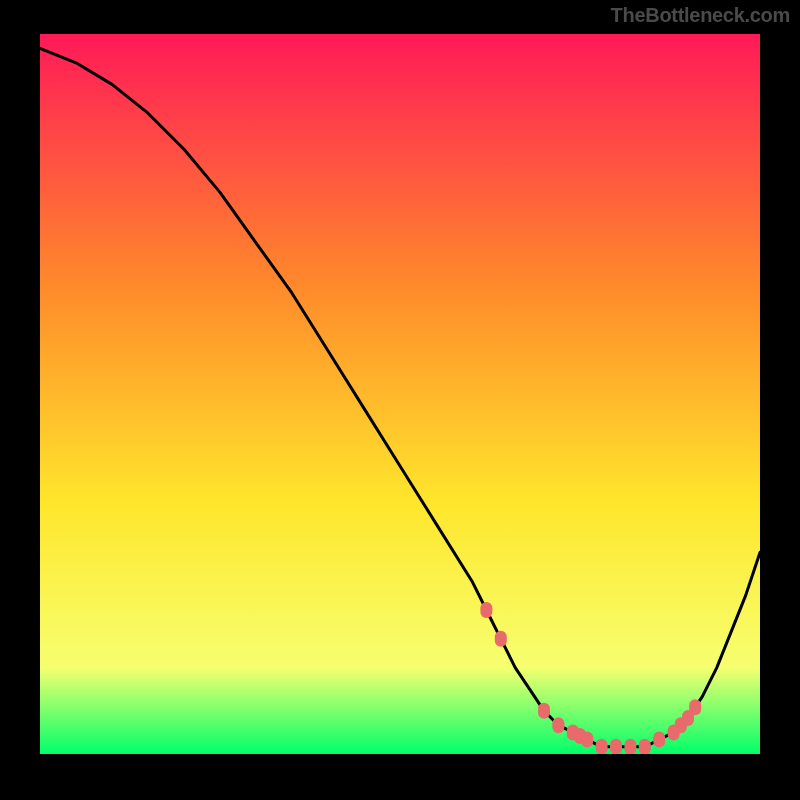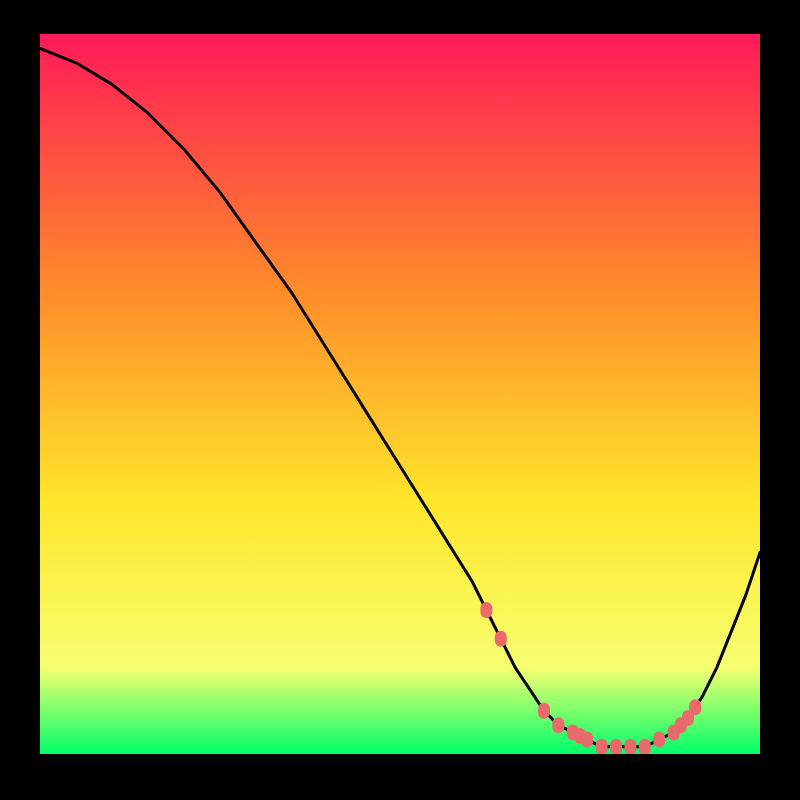--- a/index.html
+++ b/index.html
@@ -36,20 +36,21 @@
   .plot svg {
     width: 720px;
     height: 720px;
     display: block;
   }
 </style>
 </head>
 <body>
 
 <div class="outer">
+  <div class="attribution">TheBottleneck.com</div>
 
   <div class="plot">
     <svg viewBox="0 0 720 720" preserveAspectRatio="none">
       <defs>
         <linearGradient id="bg-grad" x1="0" y1="0" x2="0" y2="1">
           <stop id="g0" offset="0%" stop-color="#ff1a58"></stop>
           <stop id="g1" offset="35%" stop-color="#ff8a2b"></stop>
           <stop id="g2" offset="65%" stop-color="#ffe62b"></stop>
           <stop id="g3" offset="88%" stop-color="#f6ff70"></stop>
           <stop id="g4" offset="100%" stop-color="#00ff6a"></stop>

